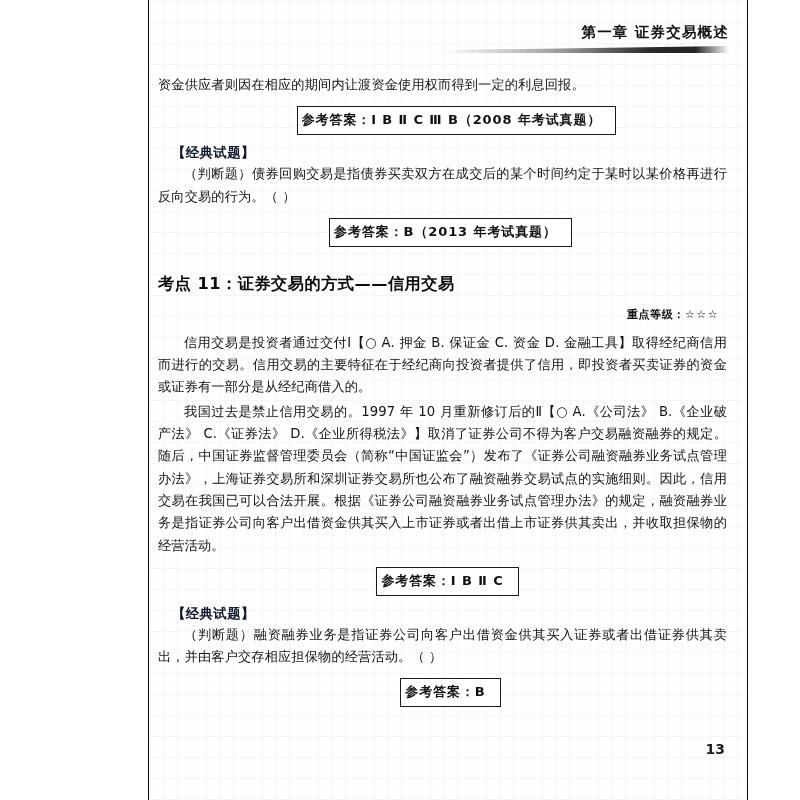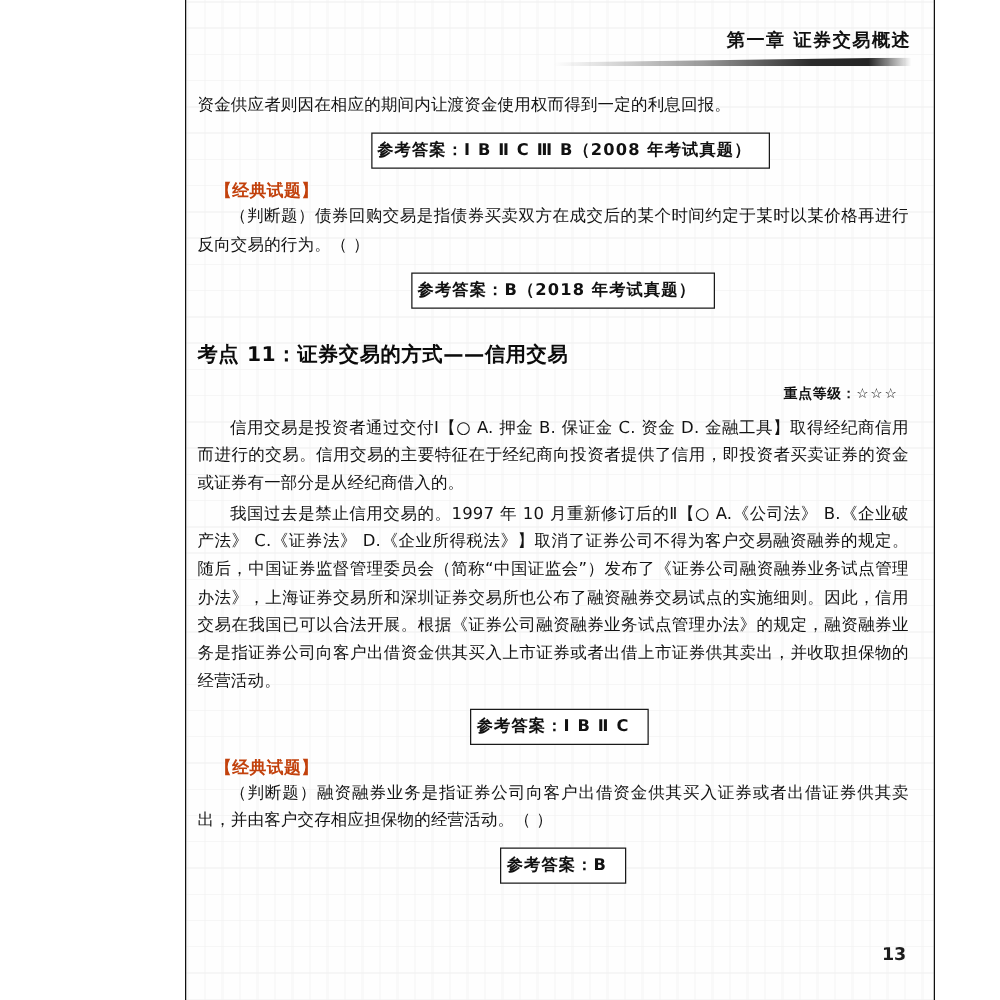--- a/index.html
+++ b/index.html
@@ -97,21 +97,21 @@
     text-justify: inter-ideograph;
     letter-spacing: .15px;
   }
   .indent { text-indent: 26px; }
 
   
   .sec-label {
     font-family: Liberation Serif, serif;
     font-weight: 700;
     font-size: 13.4px;
-    color: #c2410c;
+    color: #0f172a;
     margin: 9px 0 1px 14px;
     letter-spacing: .4px;
   }
 
   
   .answer-wrap {
     display: flex;
     justify-content: center;
     margin: 10px 0 6px 0;
   }
@@ -149,21 +149,21 @@
     font-size: 11px;
     color: #101010;
     letter-spacing: .6px;
   }
   .stars { letter-spacing: 1.5px; }
 
   
   .folio {
     position: absolute;
     right: 22px;
-    bottom: 28px;
+    bottom: 43px;
     font-family: "DejaVu Sans", "Liberation Sans", sans-serif;
     font-size: 14px;
     font-weight: 700;
     color: #1b1b1b;
   }
 
   
   .margin-speckle {
     position: absolute;
     top: 0; bottom: 0;
@@ -195,21 +195,21 @@
 
       <div class="answer-wrap shift-a">
         <div class="answer-box">参考答案：Ⅰ B  Ⅱ C  Ⅲ B（2008 年考试真题）</div>
       </div>
 
       <div class="sec-label">【经典试题】</div>
 
       <p class="para indent">（判断题）债券回购交易是指债券买卖双方在成交后的某个时间约定于某时以某价格再进行反向交易的行为。（    ）</p>
 
       <div class="answer-wrap shift-b">
-        <div class="answer-box">参考答案：B（2018 年考试真题）</div>
+        <div class="answer-box">参考答案：B（2013 年考试真题）</div>
       </div>
 
       <div class="kaodian">考点 11：证券交易的方式——信用交易</div>
 
       <div class="level-line">
         <span>重点等级：</span><span class="stars">☆☆☆</span>
       </div>
 
       <p class="para indent">信用交易是投资者通过交付Ⅰ【○ A. 押金  B. 保证金  C. 资金  D. 金融工具】取得经纪商信用而进行的交易。信用交易的主要特征在于经纪商向投资者提供了信用，即投资者买卖证券的资金或证券有一部分是从经纪商借入的。</p>
 

